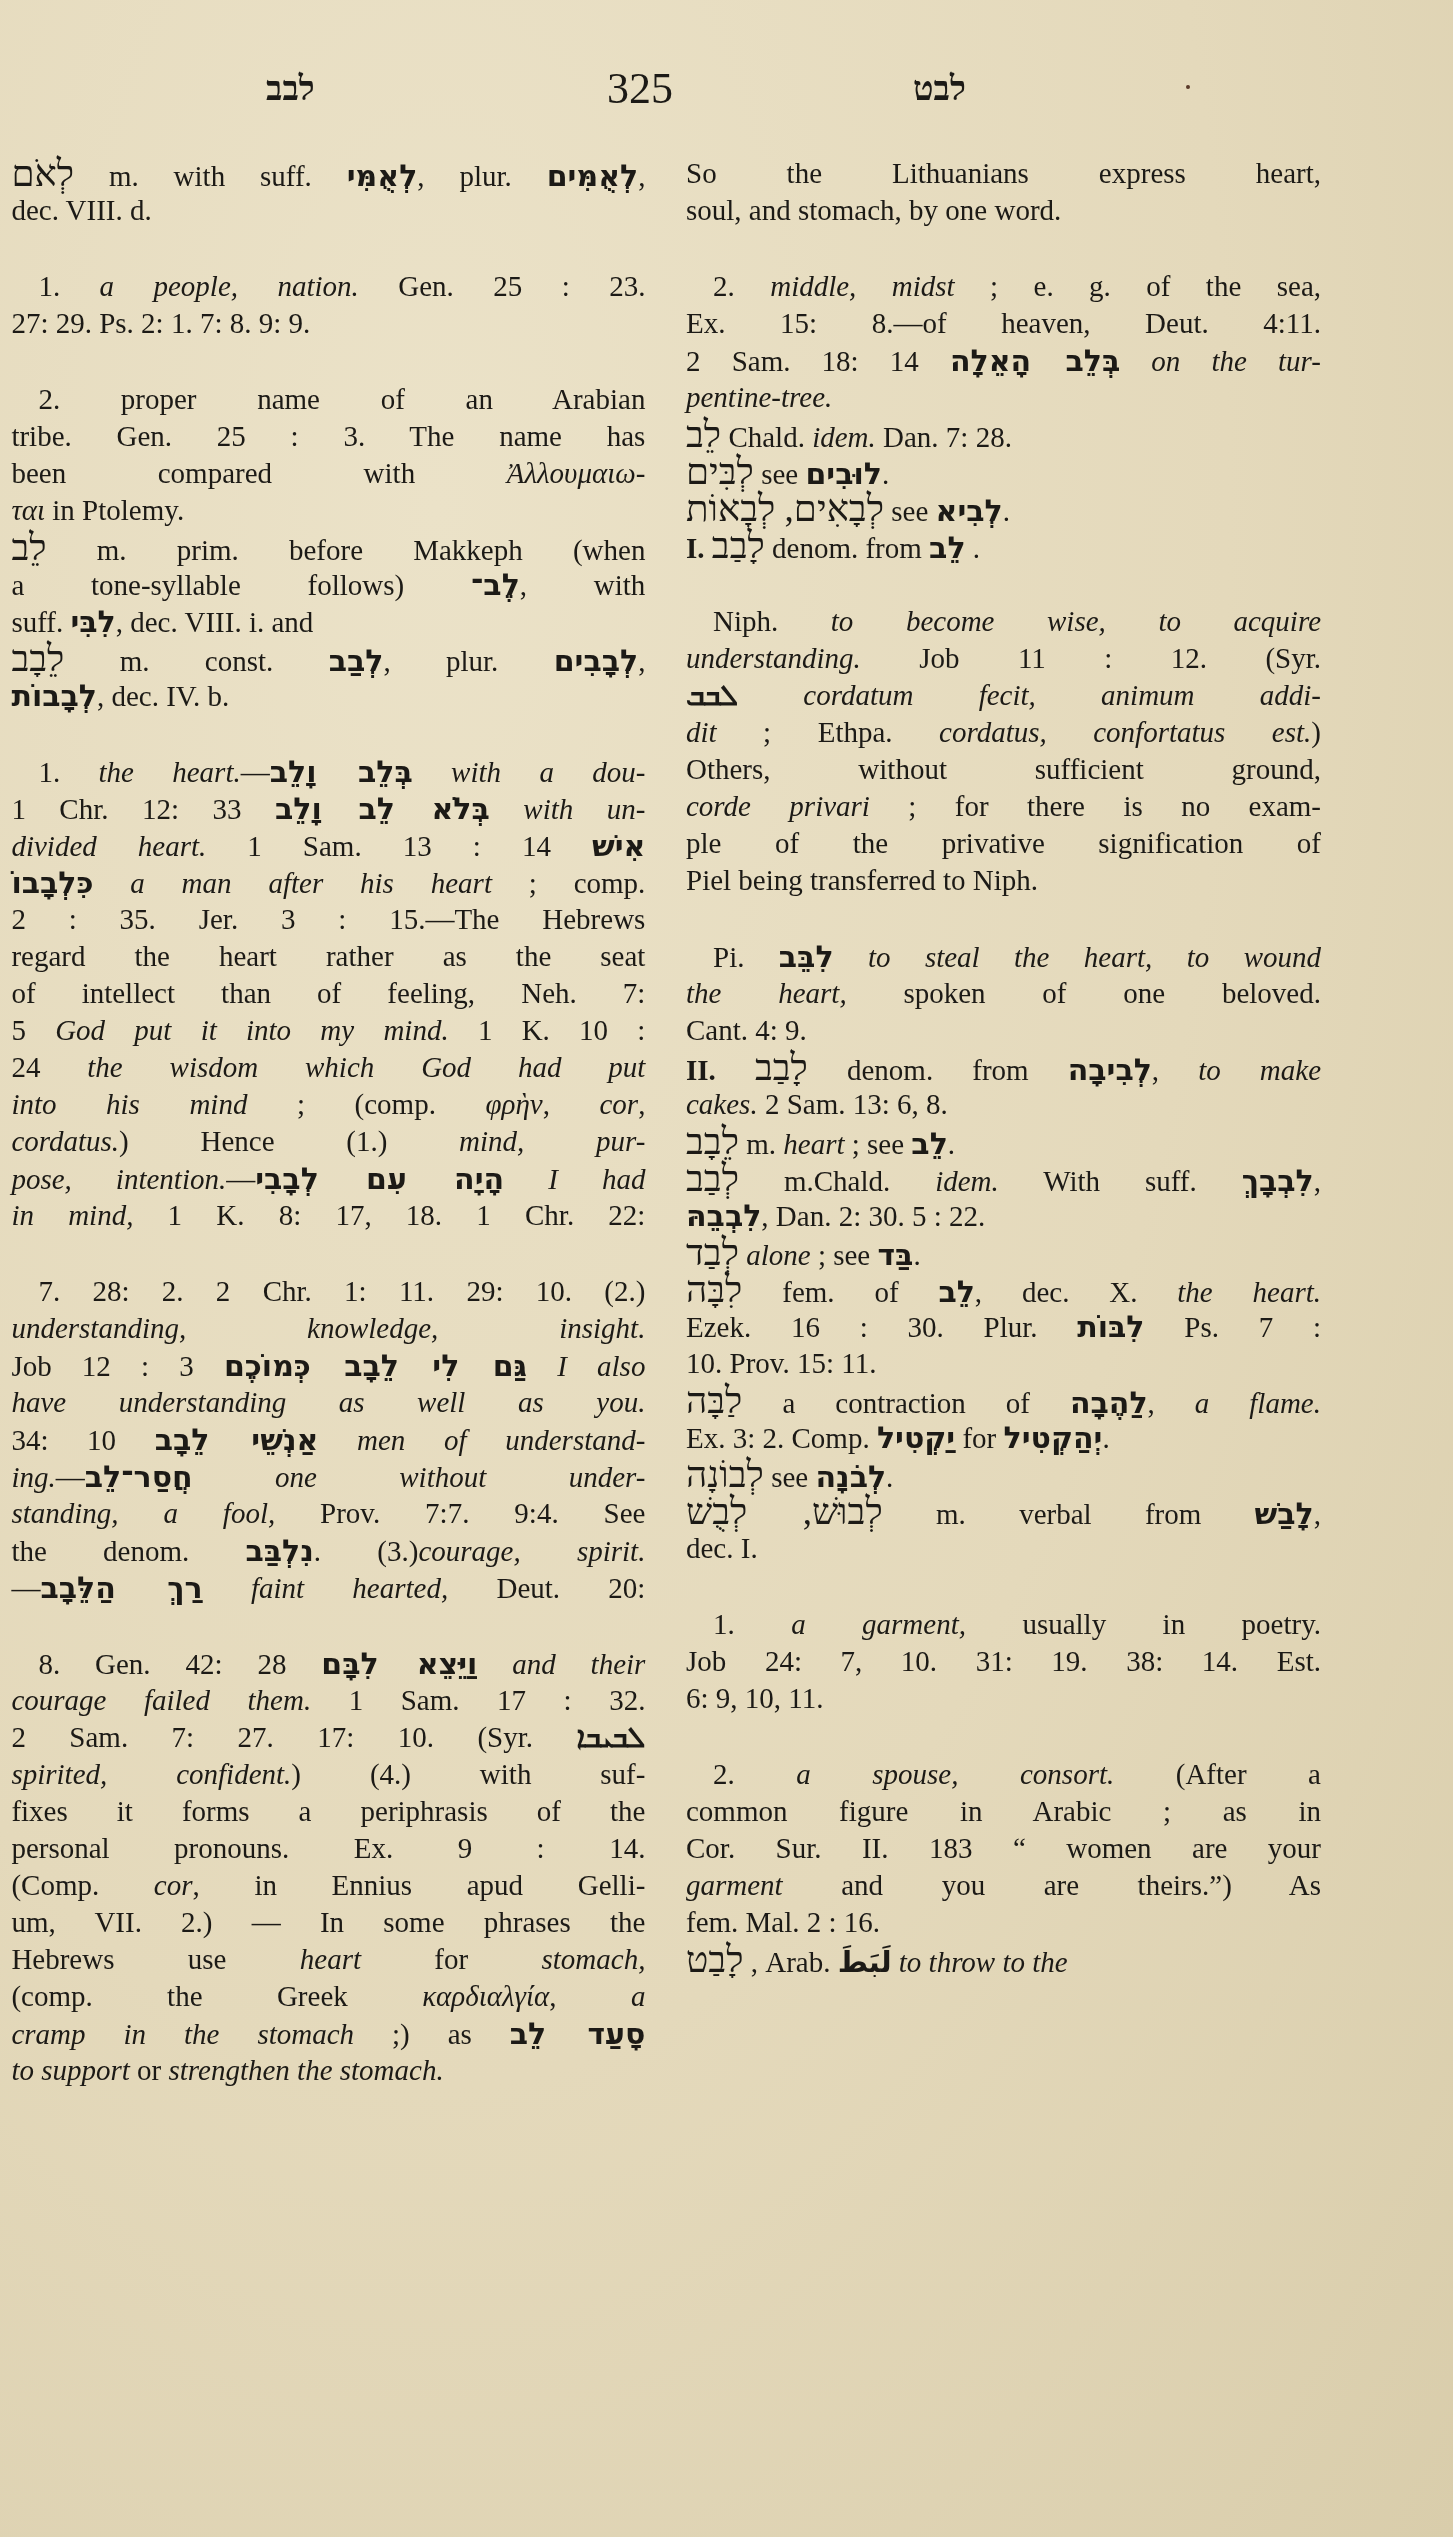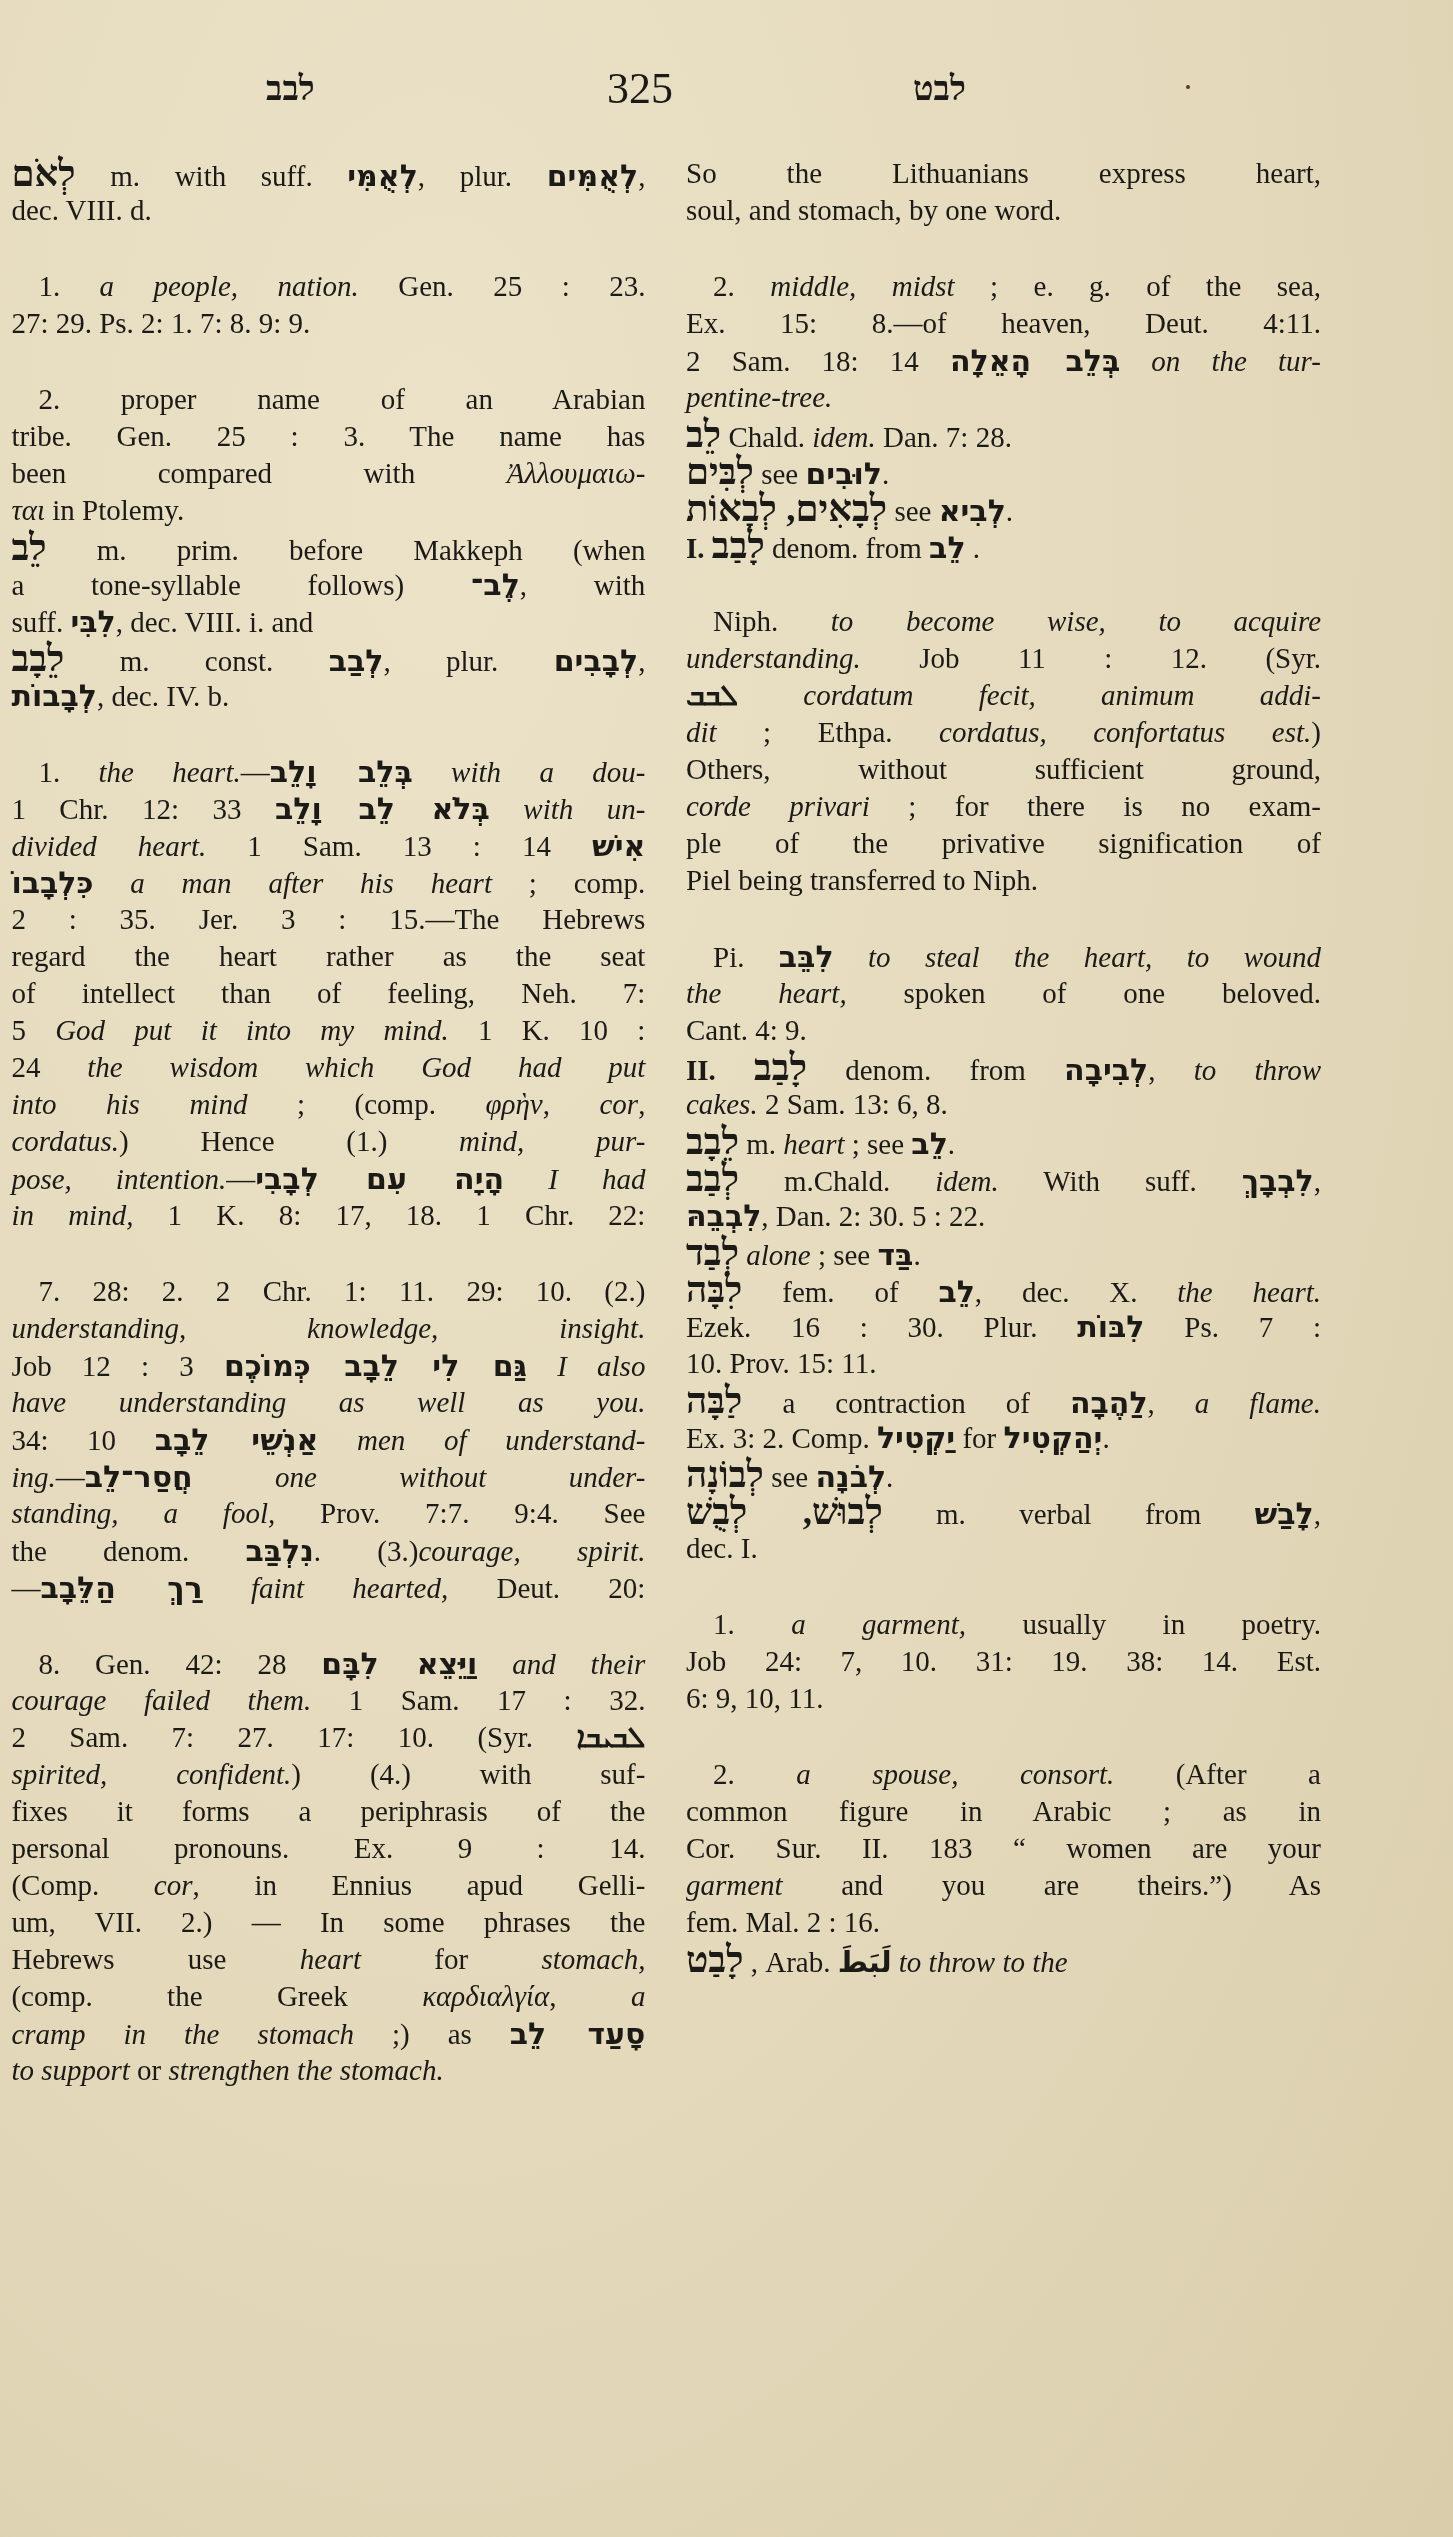--- a/index.html
+++ b/index.html
@@ -22,21 +22,21 @@
   .rh-right { left: 913px; direction: rtl; }
   .rh-dot { position: absolute; left: 1186px; top: 25px; width: 3.8px; height: 3.8px; background:#5a3a2a; border-radius: 50%; }
 
   .col { position: absolute; top: 155px; font-size: 29px; line-height: 37px; }
   .col-left { left: 11.4px; width: 634px; }
   .col-right { left: 686px; width: 635px; }
 
   .ln { white-space: nowrap; height: 37px; text-align: justify; text-align-last: justify; }
   .ln.last { text-align-last: left; }
   .ln.ind { padding-left: 27px; margin-top: 39px; }
-  .hw { font-weight: bold; font-size: 37px; direction: rtl; unicode-bidi: isolate; }
+  .hw { font-weight: normal; font-size: 37px; direction: rtl; unicode-bidi: isolate; }
   .he { font-weight: bold; direction: rtl; unicode-bidi: isolate; font-family: "DejaVu Sans", sans-serif; font-size: 30px; }
   .it { font-style: italic; }
   .sy { font-family: "DejaVu Sans", sans-serif; font-weight: bold; }
   .rn { font-weight: bold; }
 </style>
 </head>
 <body>
 
 <div class="running-head">
   <span class="rh-left">לבב</span>
@@ -109,21 +109,21 @@
     <div class="ln"><span class="it">understanding.</span><span> Job 11 : 12. (Syr.</span></div>
     <div class="ln"><span class="sy">ܠܒܒ</span><span class="it"> cordatum fecit, animum addi-</span></div>
     <div class="ln"><span class="it">dit</span><span> ; Ethpa. </span><span class="it">cordatus, confortatus est.</span><span>)</span></div>
     <div class="ln"><span>Others, without sufficient ground,</span></div>
     <div class="ln"><span class="it">corde privari</span><span> ; for there is no exam-</span></div>
     <div class="ln"><span>ple of the privative signification of</span></div>
     <div class="ln last"><span>Piel being transferred to Niph.</span></div>
     <div class="ln ind"><span>Pi. </span><span class="he">לִבֵּב</span><span class="it"> to steal the heart, to wound</span></div>
     <div class="ln"><span class="it">the heart,</span><span> spoken of one beloved.</span></div>
     <div class="ln last"><span>Cant. 4: 9.</span></div>
-    <div class="ln"><span class="rn">II.</span> <span class="hw">לָבַב</span> <span> denom. from </span><span class="he">לְבִיבָה</span><span>, </span><span class="it">to throw</span></div>
+    <div class="ln"><span class="rn">II.</span> <span class="hw">לָבַב</span> <span> denom. from </span><span class="he">לְבִיבָה</span><span>, </span><span class="it">to make</span></div>
     <div class="ln last"><span class="it">cakes.</span><span> 2 Sam. 13: 6, 8.</span></div>
     <div class="ln last"><span class="hw">לֵבָב</span> <span> m. </span><span class="it">heart</span><span> ; see </span><span class="he">לֵב</span><span>.</span></div>
     <div class="ln"><span class="hw">לְבַב</span> <span> m.Chald. </span><span class="it">idem.</span><span> With suff. </span><span class="he">לִבְבָךְ</span><span>,</span></div>
     <div class="ln last"><span class="he">לִבְבֵהּ</span><span>, Dan. 2: 30. 5 : 22.</span></div>
     <div class="ln last"><span class="hw">לְבַד</span> <span class="it"> alone</span><span> ; see </span><span class="he">בַּד</span><span>.</span></div>
     <div class="ln"><span class="hw">לִבָּה</span> <span> fem. of </span><span class="he">לֵב</span><span>, dec. X. </span><span class="it">the heart.</span></div>
     <div class="ln"><span>Ezek. 16 : 30. Plur. </span><span class="he">לִבּוֹת</span><span> Ps. 7 :</span></div>
     <div class="ln last"><span>10. Prov. 15: 11.</span></div>
     <div class="ln"><span class="hw">לַבָּה</span> <span> a contraction of </span><span class="he">לַהֶבָה</span><span>, </span><span class="it">a flame.</span></div>
     <div class="ln last"><span>Ex. 3: 2. Comp. </span><span class="he">יַקְטִיל</span><span> for </span><span class="he">יְהַקְטִיל</span><span>.</span></div>

